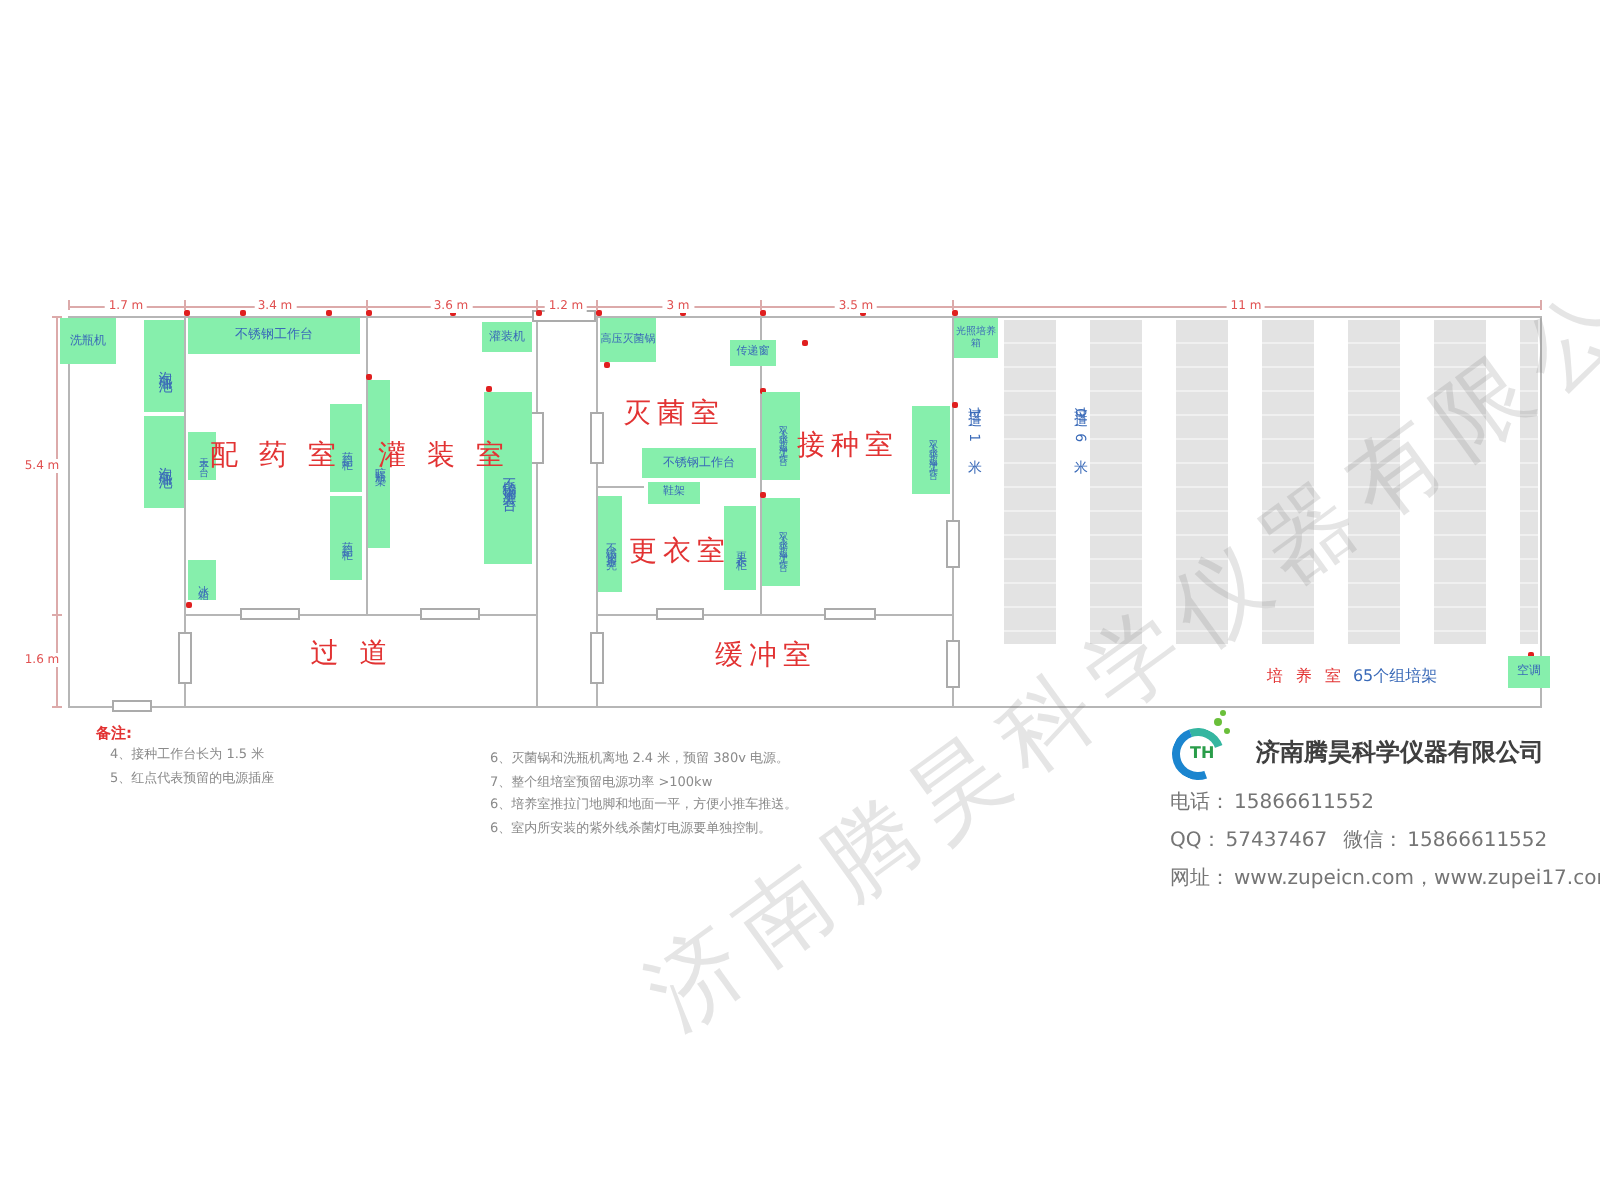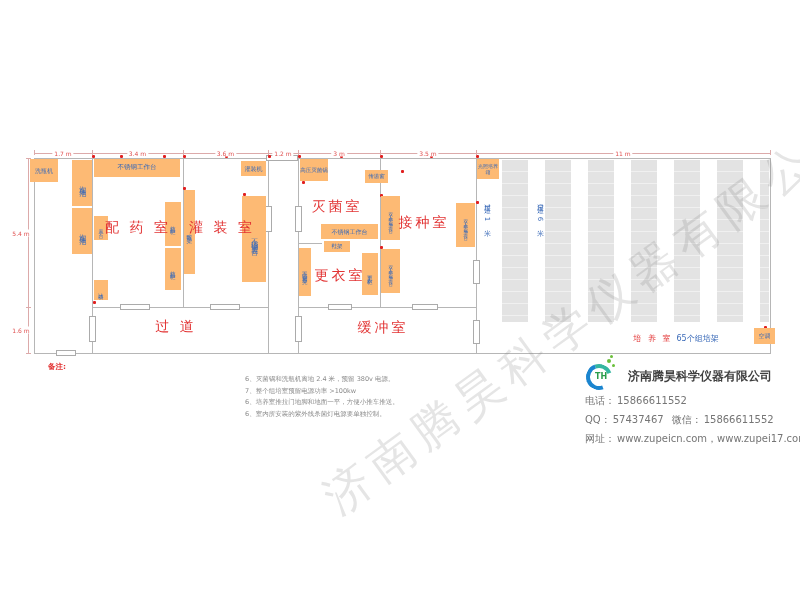--- a/index.html
+++ b/index.html
@@ -3,21 +3,21 @@
 <meta charset="utf-8">
 <style>
   html,body{margin:0;padding:0;}
   body{width:800px;height:600px;position:relative;overflow:hidden;background:#fff;
        font-family:"DejaVu Sans",sans-serif;}
   #plan{position:absolute;left:0;top:0;width:800px;height:600px;}
   .wall{position:absolute;background:#b6b6b6;}
   .door{position:absolute;background:#fff;border:1px solid #ababab;box-sizing:border-box;}
   .dot{position:absolute;width:3px;height:3px;background:#e01f1f;border-radius:1px;}
   .rack{position:absolute;background:repeating-linear-gradient(to bottom,#e3e3e3 0,#e3e3e3 11px,#f0f0f0 11px,#f0f0f0 12px);}
-  .eq{position:absolute;background:#fdba74;color:#3a6ab8;display:flex;align-items:center;
+  .eq{position:absolute;background:#86efac;color:#3a6ab8;display:flex;align-items:center;
       justify-content:center;text-align:center;font-size:6px;line-height:1.2;overflow:hidden;}
   .eq.v{writing-mode:vertical-rl;letter-spacing:2px;}
   .room-label{position:absolute;transform:translate(-50%,-50%);color:#e23333;font-size:14px;
       letter-spacing:3px;white-space:nowrap;}
   .aisle-label{position:absolute;writing-mode:vertical-rl;color:#3a6ab8;font-size:7px;letter-spacing:3px;}
   .dim-h-line{position:absolute;height:1px;background:#dcaaaa;}
   .dim-v-line{position:absolute;width:1px;background:#dcaaaa;}
   .dim-tick-v{position:absolute;width:1px;height:5px;background:#dcaaaa;}
   .dim-tick-h{position:absolute;width:5px;height:1px;background:#dcaaaa;}
   .dim-label{position:absolute;transform:translate(-50%,-50%);color:#e05050;font-size:6px;
@@ -174,20 +174,22 @@
     <div class="dim-tick-h" style="left: 26px; top: 307px;"></div>
     <div class="dim-tick-h" style="left: 26px; top: 353px;"></div>
     <div class="dim-label" style="left: 21px; top: 330px;">1.6 m</div>
   </div>
 
 <div id="watermark">济南腾昊科学仪器有限公司</div>
 
 <div id="notes">
   <div class="title">备注:</div>
   <div class="notes-col" id="notes-col1">
+      <div>4、接种工作台长为 1.5 米</div>
+      <div>5、红点代表预留的电源插座</div>
     </div>
   <div class="notes-col" id="notes-col2">
       <div>6、灭菌锅和洗瓶机离地 2.4 米，预留 380v 电源。</div>
       <div>7、整个组培室预留电源功率 &gt;100kw</div>
       <div>6、培养室推拉门地脚和地面一平，方便小推车推送。</div>
       <div>6、室内所安装的紫外线杀菌灯电源要单独控制。</div>
     </div>
 </div>
 
 <div id="company">

